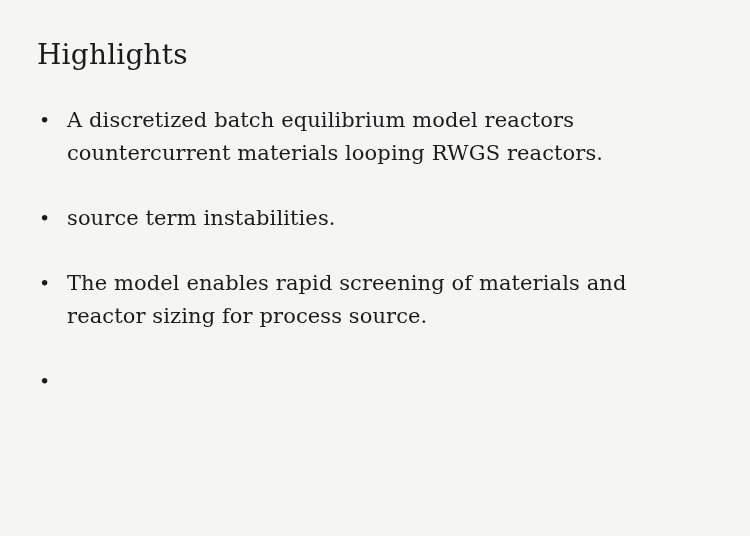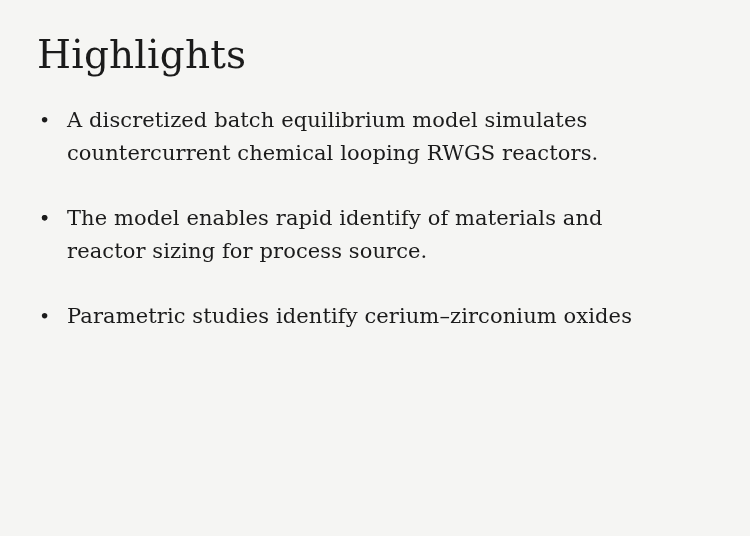--- a/index.html
+++ b/index.html
@@ -16,21 +16,21 @@
     -webkit-font-smoothing: antialiased;
   }
   .page {
     box-sizing: border-box;
     width: 750px;
     height: 536px;
     padding: 36px 40px 0 37px;
   }
   .title {
     margin: 0 0 30px 0;
-    font-size: 39px;
+    font-size: 28px;
     line-height: 38px;
     font-weight: 400;
     letter-spacing: 0.2px;
     color: #1b1b1b;
   }
   ul.highlights {
     list-style: none;
     margin: 0;
     padding: 0;
   }
@@ -58,39 +58,39 @@
 </head>
 <body style="background: rgb(245, 245, 243);">
 
 <div class="page">
   <h1 class="title">Highlights</h1>
 
   <ul class="highlights">
     <li>
       <span class="bullet">•</span>
       <span class="text">
-        <span class="line">A discretized batch equilibrium model simulates</span>
-        <span class="line">countercurrent chemical looping RWGS reactors.</span>
+        <span class="line">A discretized batch equilibrium model reactors</span>
+        <span class="line">countercurrent materials looping RWGS reactors.</span>
+      </span>
+    </li>
+
+    <li>
+      <span class="bullet">•</span>
+      <span class="text">
+        <span class="line">source term instabilities.</span>
+      </span>
+    </li>
+
+    <li>
+      <span class="bullet">•</span>
+      <span class="text">
+        <span class="line">The model enables rapid screening of materials and</span>
+        <span class="line">reactor sizing for process source.</span>
       </span>
     </li>
 
     <li>
       <span class="bullet">•</span>
       <span class="text">
       </span>
     </li>
-
-    <li>
-      <span class="bullet">•</span>
-      <span class="text">
-        <span class="line">The model enables rapid identify of materials and</span>
-        <span class="line">reactor sizing for process source.</span>
-      </span>
-    </li>
-
-    <li>
-      <span class="bullet">•</span>
-      <span class="text">
-        <span class="line">Parametric studies identify cerium–zirconium oxides</span>
-      </span>
-    </li>
   </ul>
 </div>
 
 </body></html>

